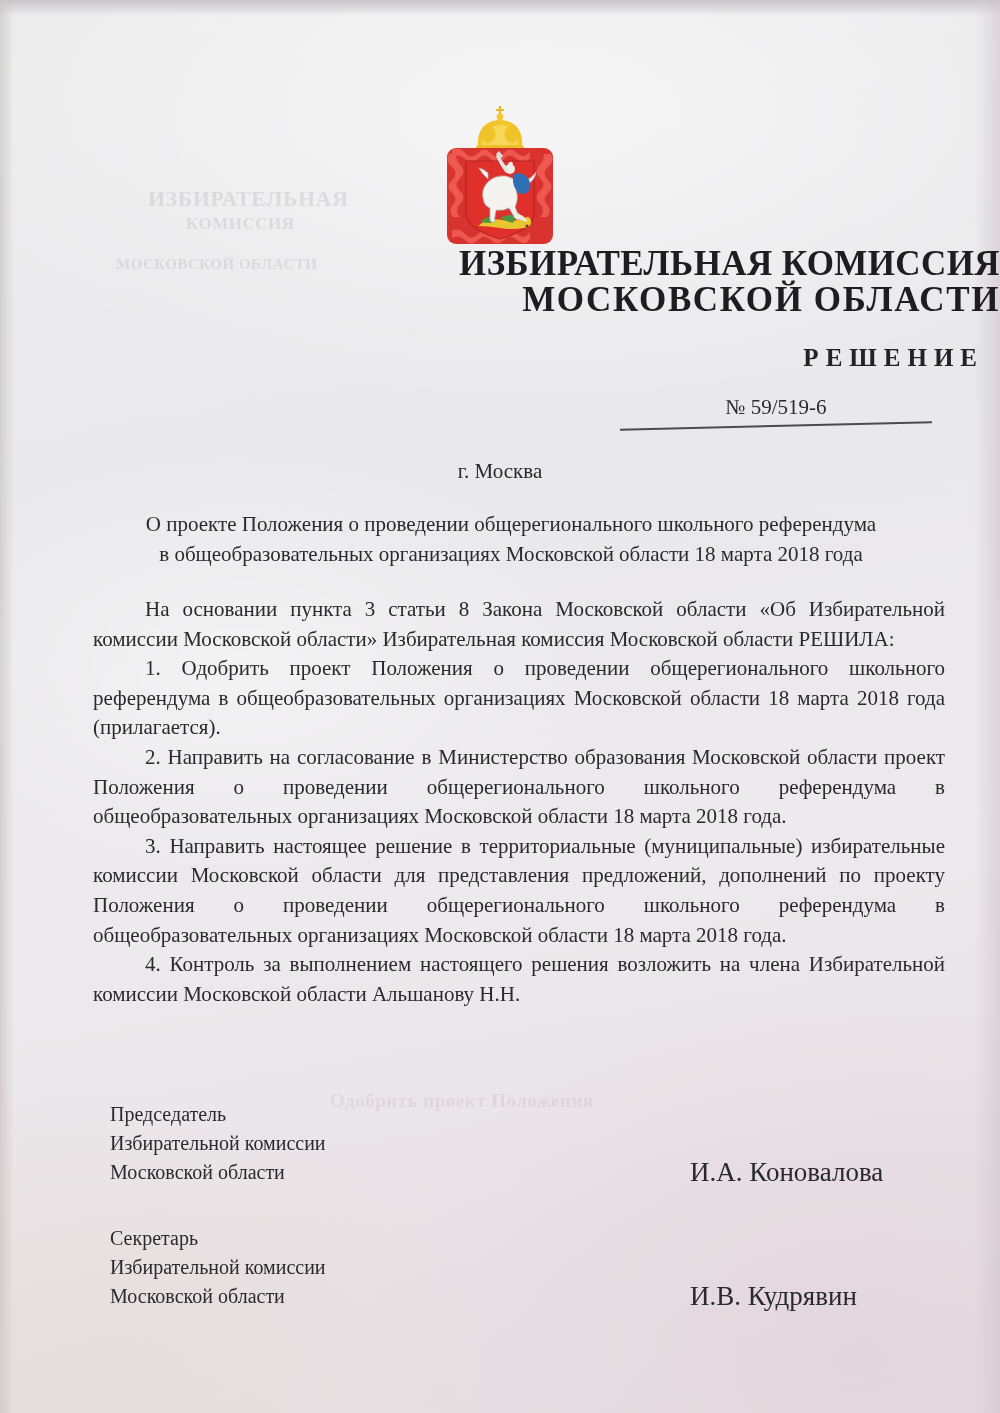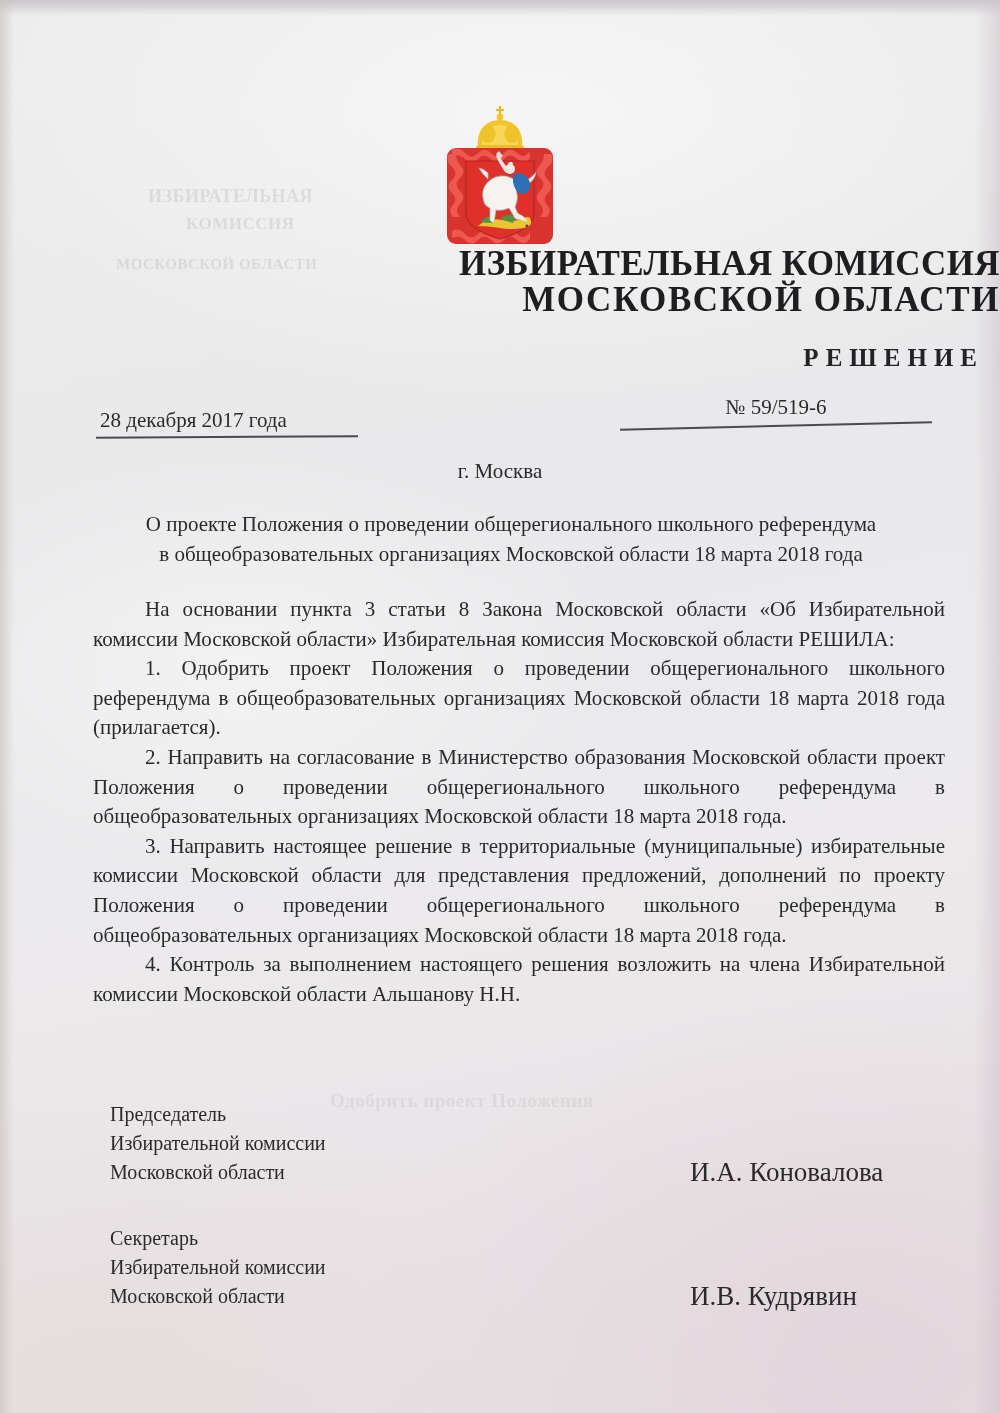--- a/index.html
+++ b/index.html
@@ -60,21 +60,21 @@
   
   .ghost {
     position: absolute;
     color: rgba(120,112,118,0.16);
     font-weight: 700;
     letter-spacing: .5px;
     white-space: nowrap;
     pointer-events: none;
     user-select: none;
   }
-  .ghost-1 { left: 148px; top: 186px; font-size: 18px; }
+  .ghost-1 { left: 148px; top: 186px; font-size: 22px; }
   .ghost-2 { left: 186px; top: 214px; font-size: 17px; }
   .ghost-3 { left: 116px; top: 256px; font-size: 15px; }
   .ghost-4 { left: 330px; top: 1090px; font-size: 19px; color: rgba(120,112,118,0.11); }
 
   
   .emblem-wrap {
     position: absolute;
     left: 50%;
     top: 100px;
     transform: translateX(-50%);
@@ -268,24 +268,20 @@
     </svg>
   </div>
 
   <div class="org-title">
     <div class="line1">ИЗБИРАТЕЛЬНАЯ КОМИССИЯ</div>
     <div class="line2">МОСКОВСКОЙ  ОБЛАСТИ</div>
   </div>
 
   <div class="doc-kind">РЕШЕНИЕ</div>
 
-  <div class="date-block">
-    <div class="txt">28 декабря 2017 года</div>
-    <div class="rule"></div>
-  </div>
 
   <div class="num-block">
     <div class="txt">№ 59/519-6</div>
     <div class="rule"></div>
   </div>
 
   <div class="city">г. Москва</div>
 
   <div class="subject">
     <div>О проекте Положения о проведении общерегионального школьного референдума</div>

